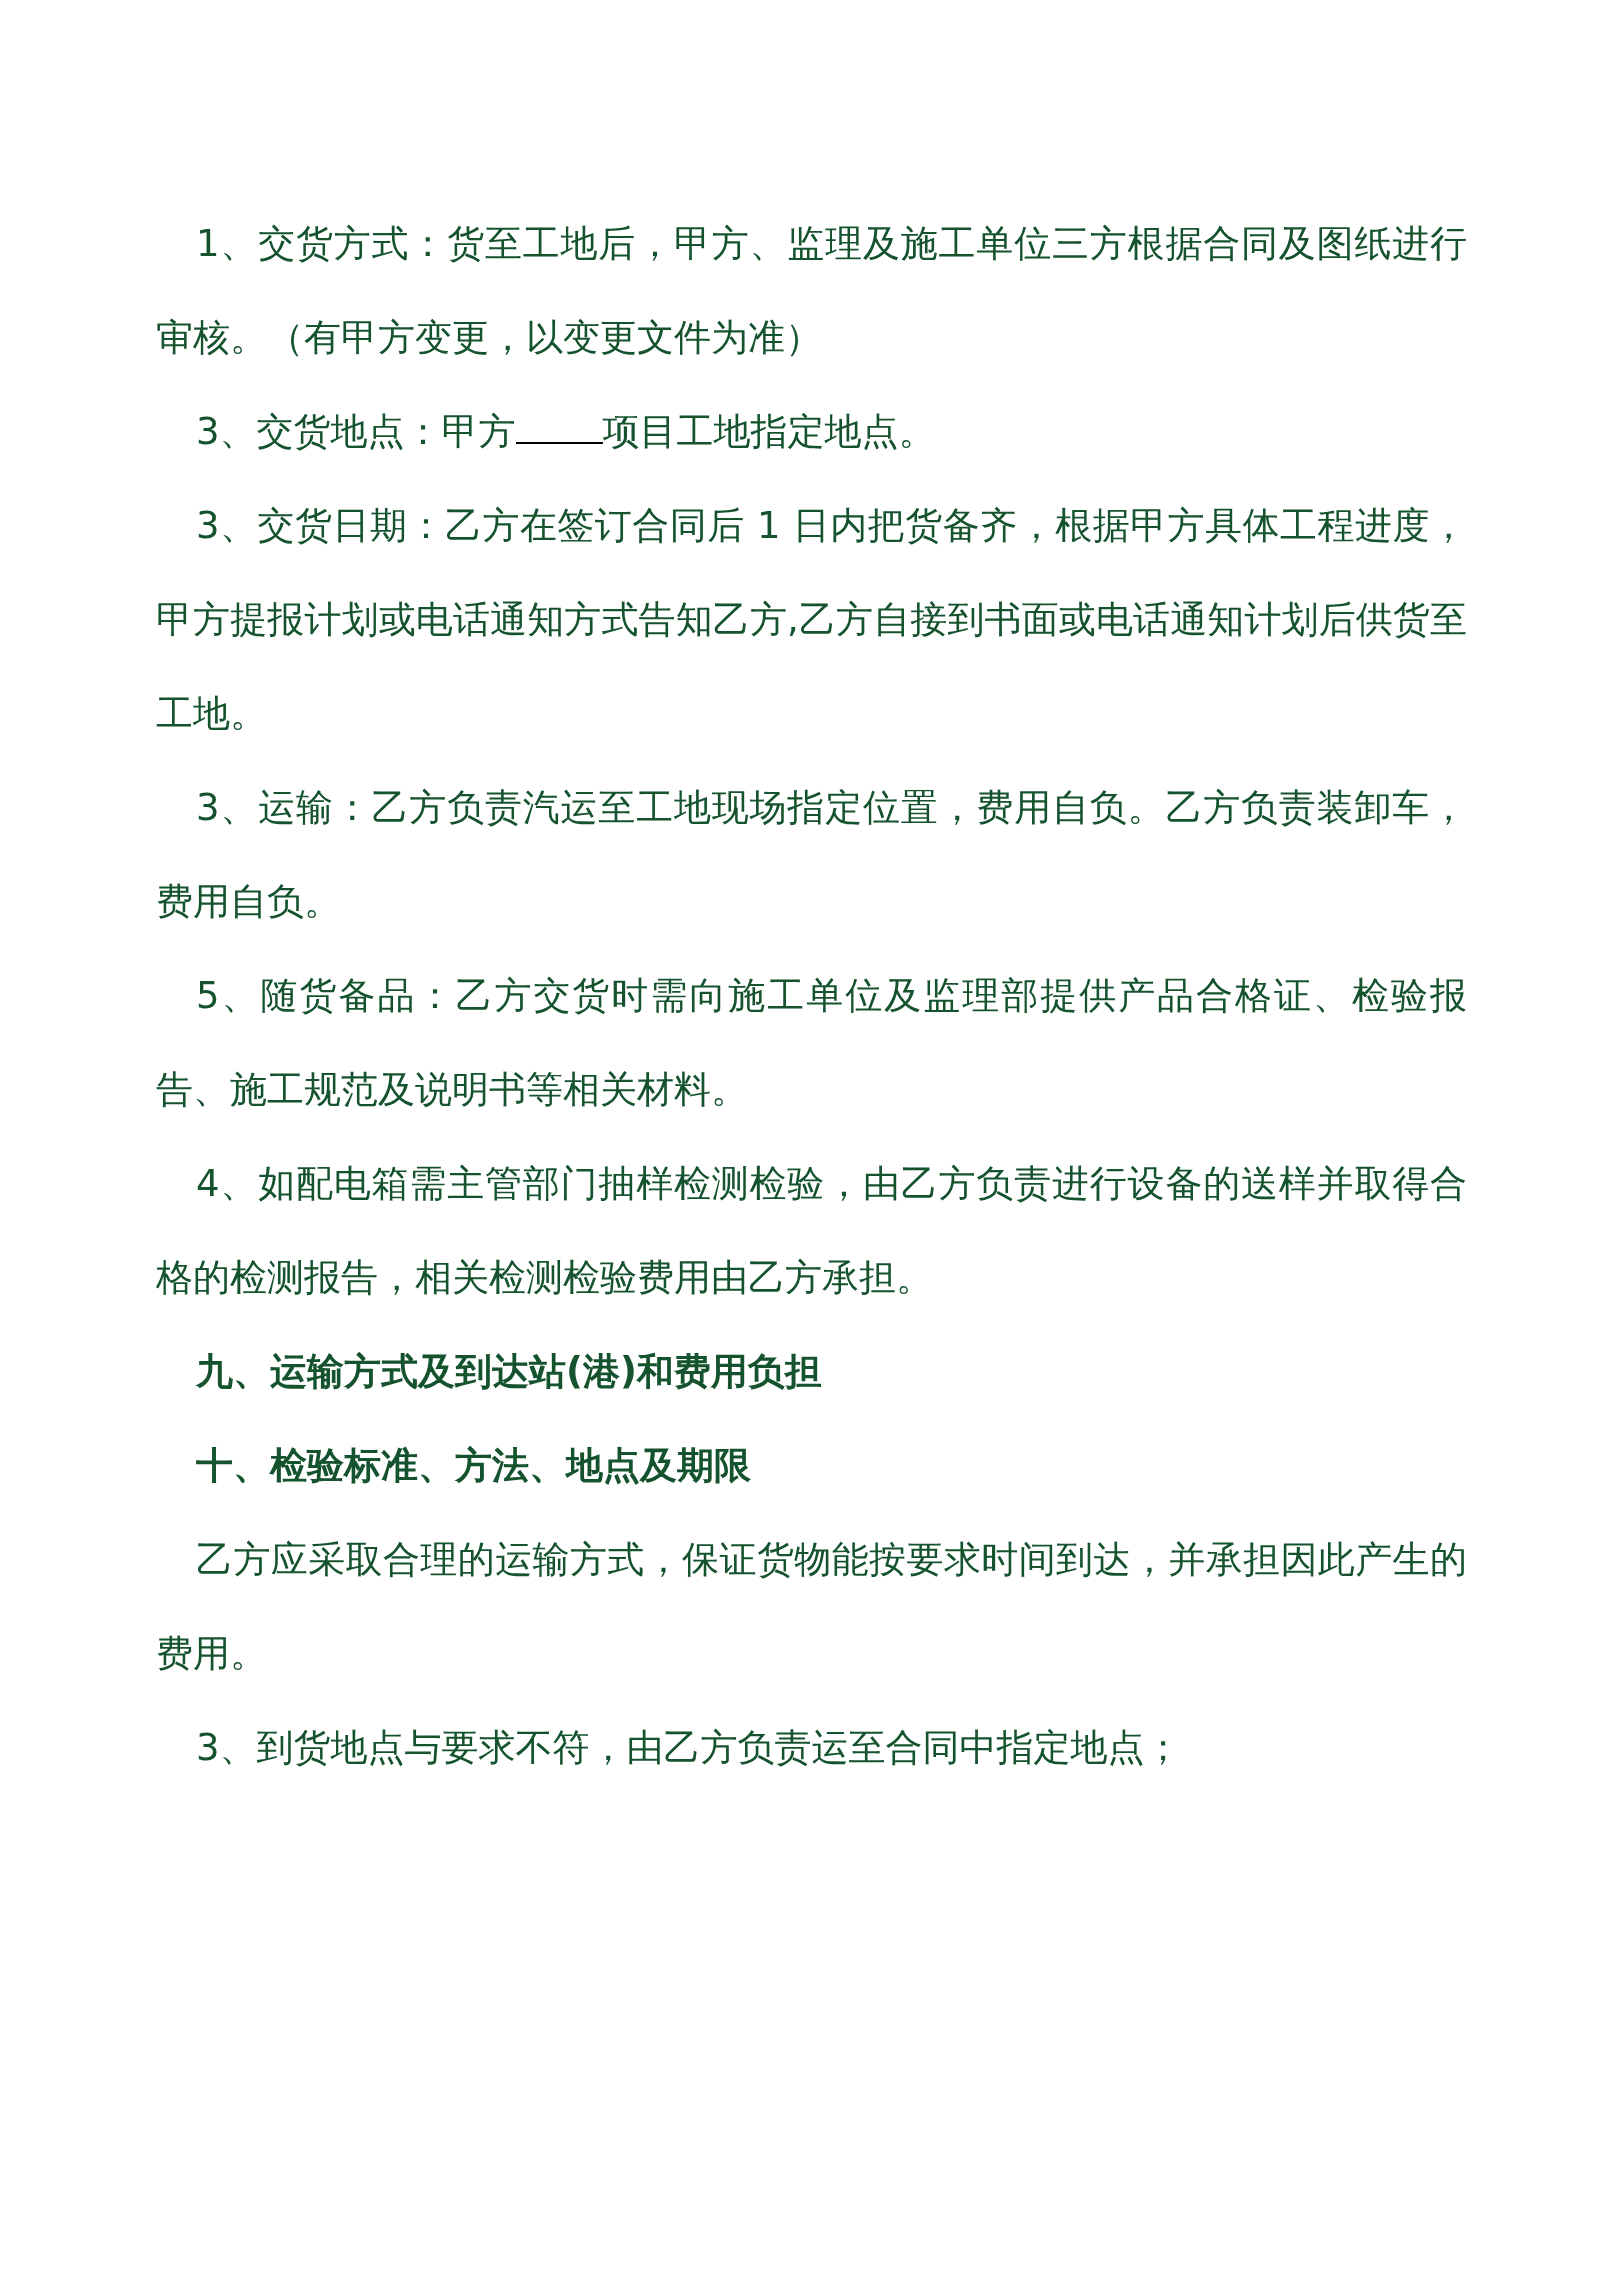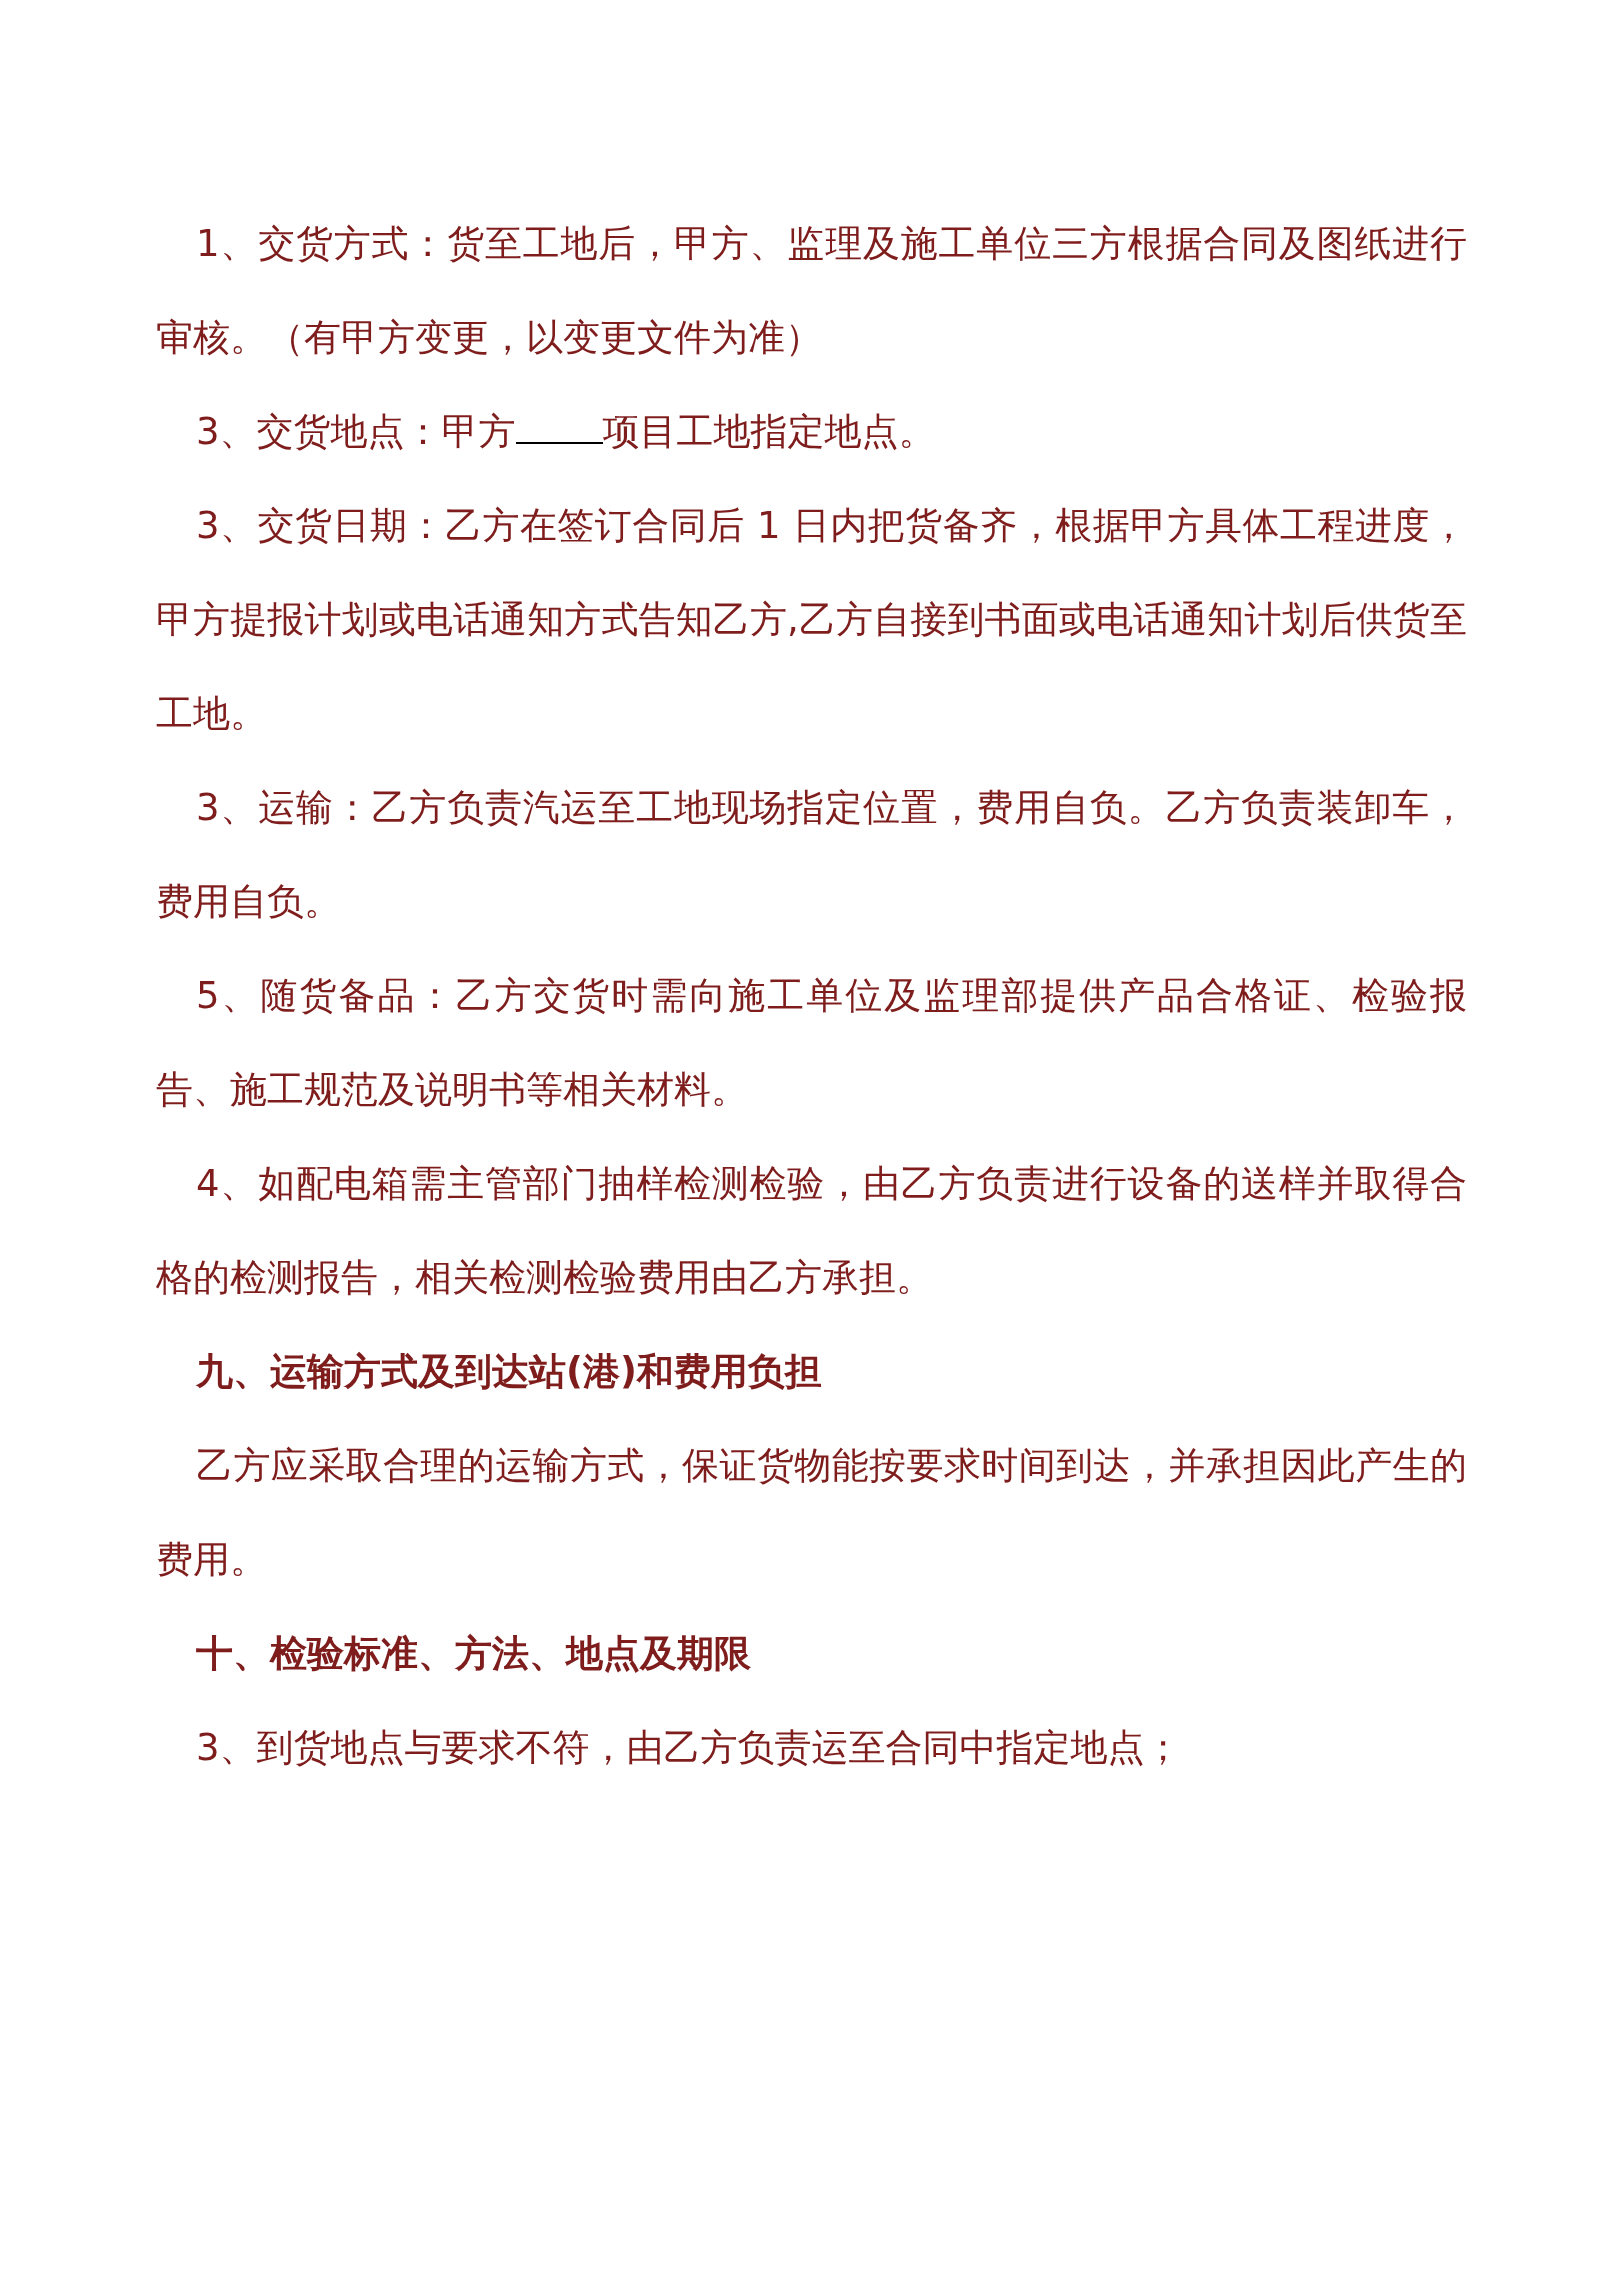--- a/index.html
+++ b/index.html
@@ -10,21 +10,21 @@
   .page {
     position: relative;
     width: 1623px;
     height: 1992px;
     background: #ffffff;
     box-sizing: border-box;
     padding: 197px 156px 0 156px;
     font-family: "DejaVu Sans", sans-serif;
     font-size: 37px;
     line-height: 94px;
-    color: #7f1d1d;
+    color: #14532d;
     overflow: hidden;
   }
   .para {
     margin: 0;
     text-align: justify;
     text-justify: inter-ideograph;
     text-indent: 40px;
     word-break: break-all;
   }
   .heading {
@@ -49,22 +49,22 @@
   <p class="para">3、交货日期：乙方在签订合同后 1 日内把货备齐，根据甲方具体工程进度，甲方提报计划或电话通知方式告知乙方,乙方自接到书面或电话通知计划后供货至工地。</p>
 
   <p class="para">3、运输：乙方负责汽运至工地现场指定位置，费用自负。乙方负责装卸车，费用自负。</p>
 
   <p class="para">5、随货备品：乙方交货时需向施工单位及监理部提供产品合格证、检验报告、施工规范及说明书等相关材料。</p>
 
   <p class="para">4、如配电箱需主管部门抽样检测检验，由乙方负责进行设备的送样并取得合格的检测报告，相关检测检验费用由乙方承担。</p>
 
   <p class="para heading">九、运输方式及到达站(港)和费用负担</p>
 
+  <p class="para heading">十、检验标准、方法、地点及期限</p>
+
   <p class="para">乙方应采取合理的运输方式，保证货物能按要求时间到达，并承担因此产生的费用。</p>
-
-  <p class="para heading">十、检验标准、方法、地点及期限</p>
 
 
 
   <p class="para">3、到货地点与要求不符，由乙方负责运至合同中指定地点；</p>
 
 </div>
 
 
 </body></html>

